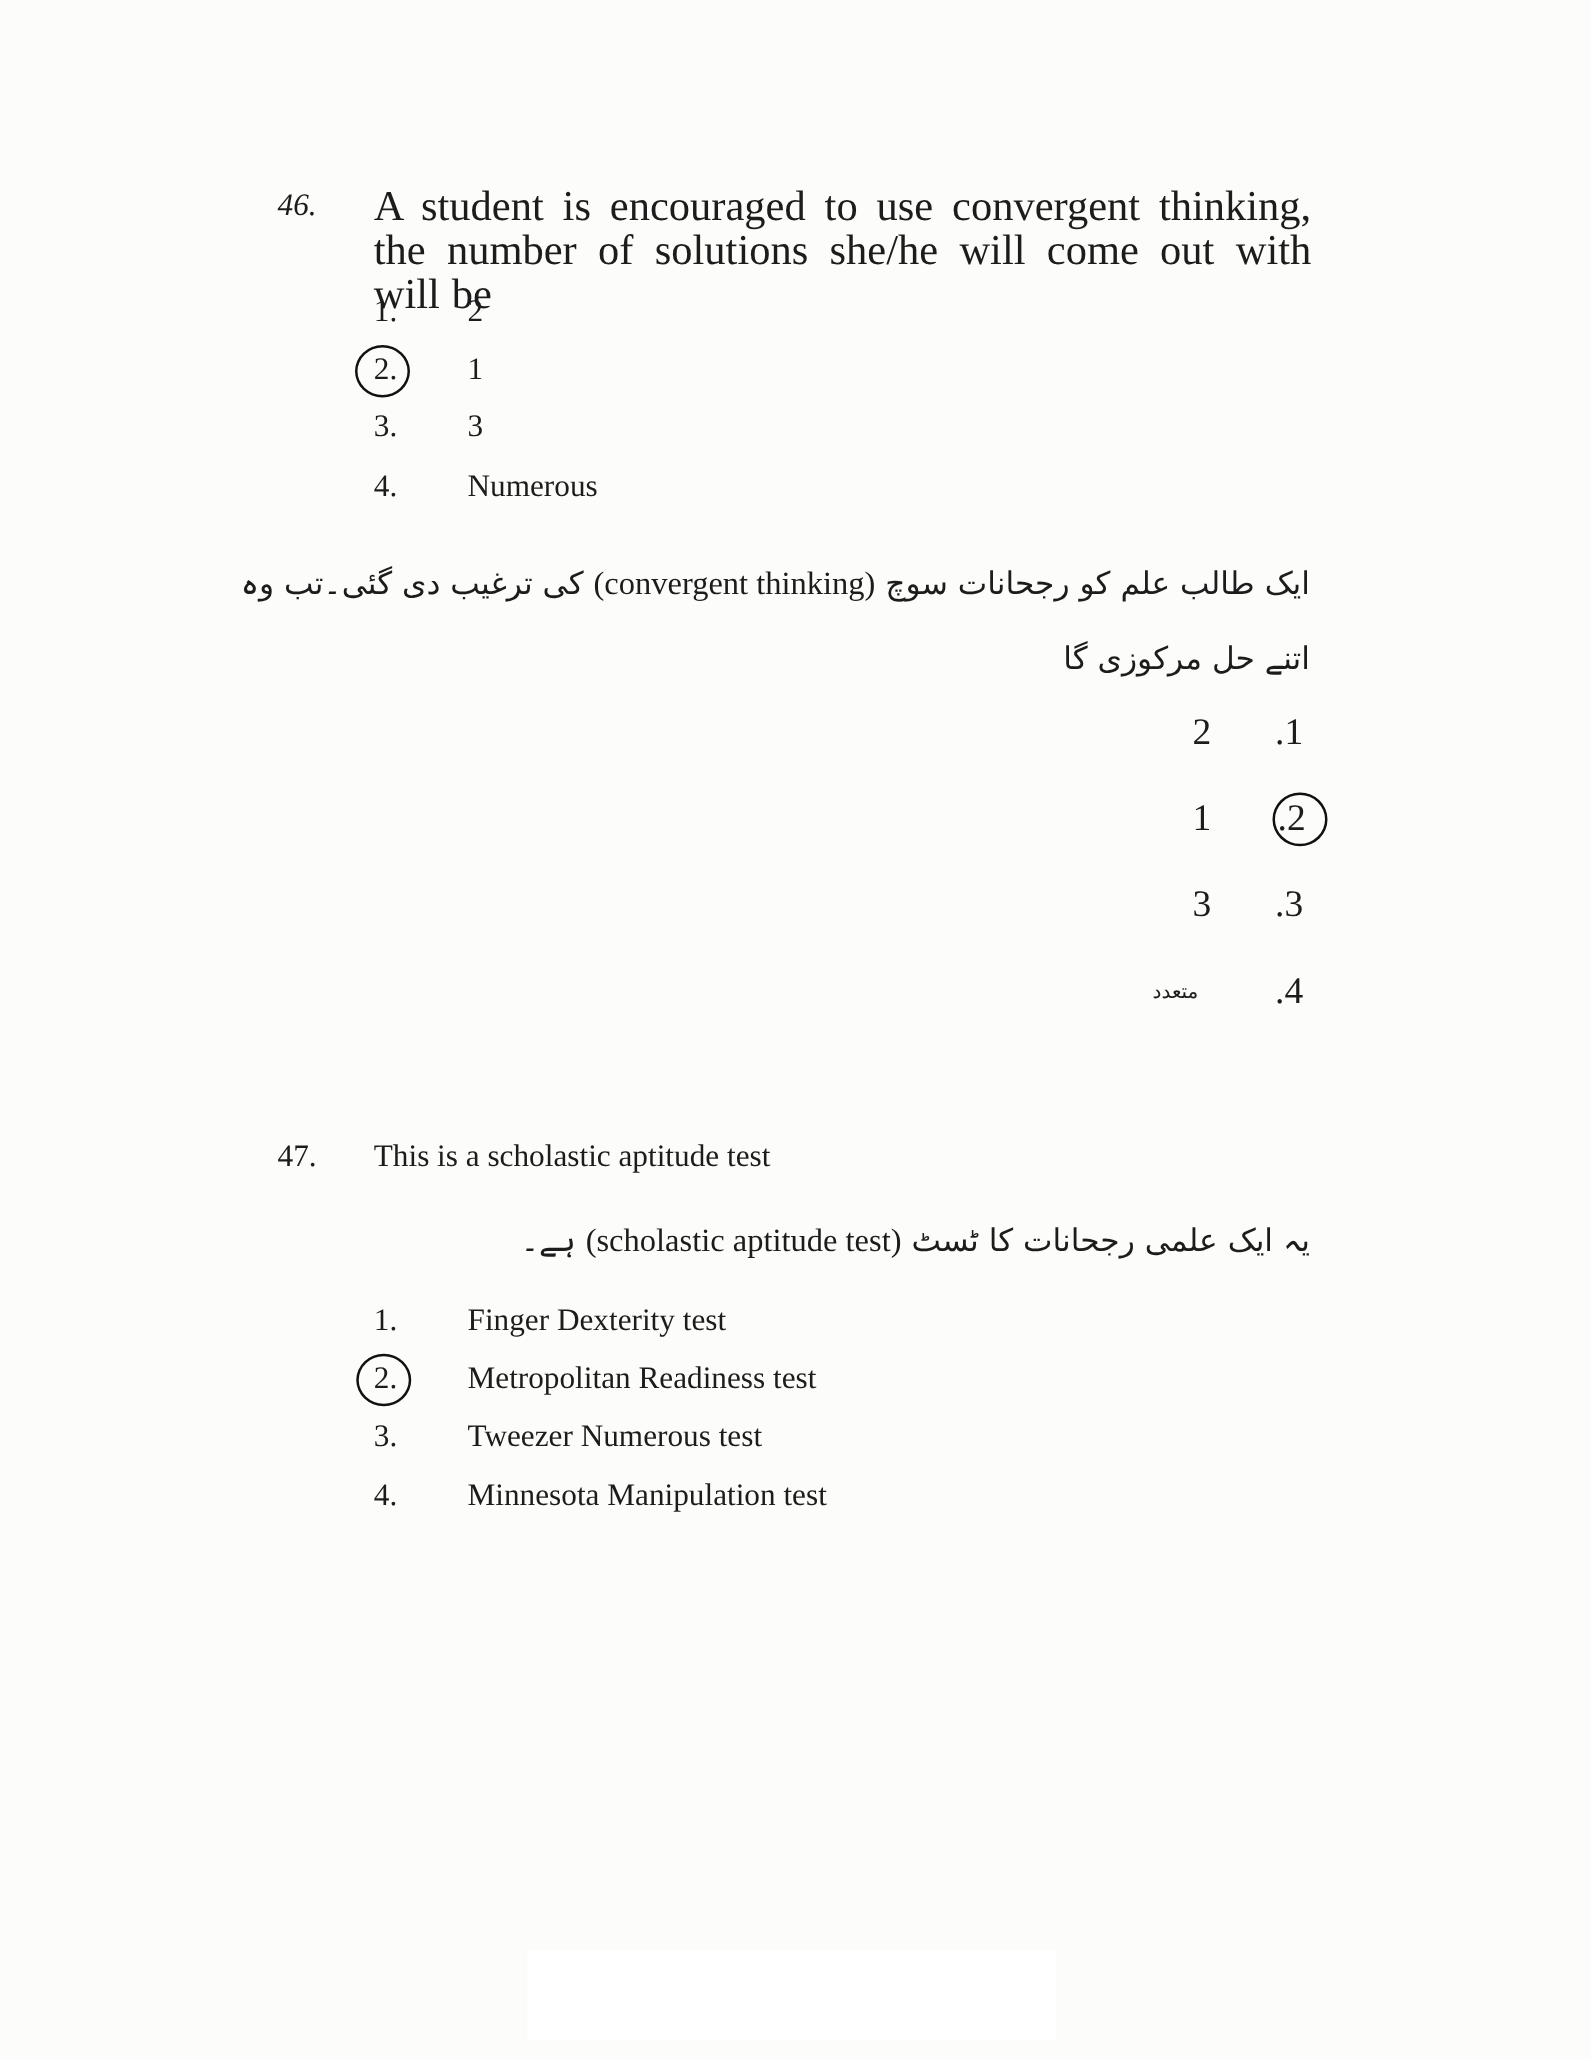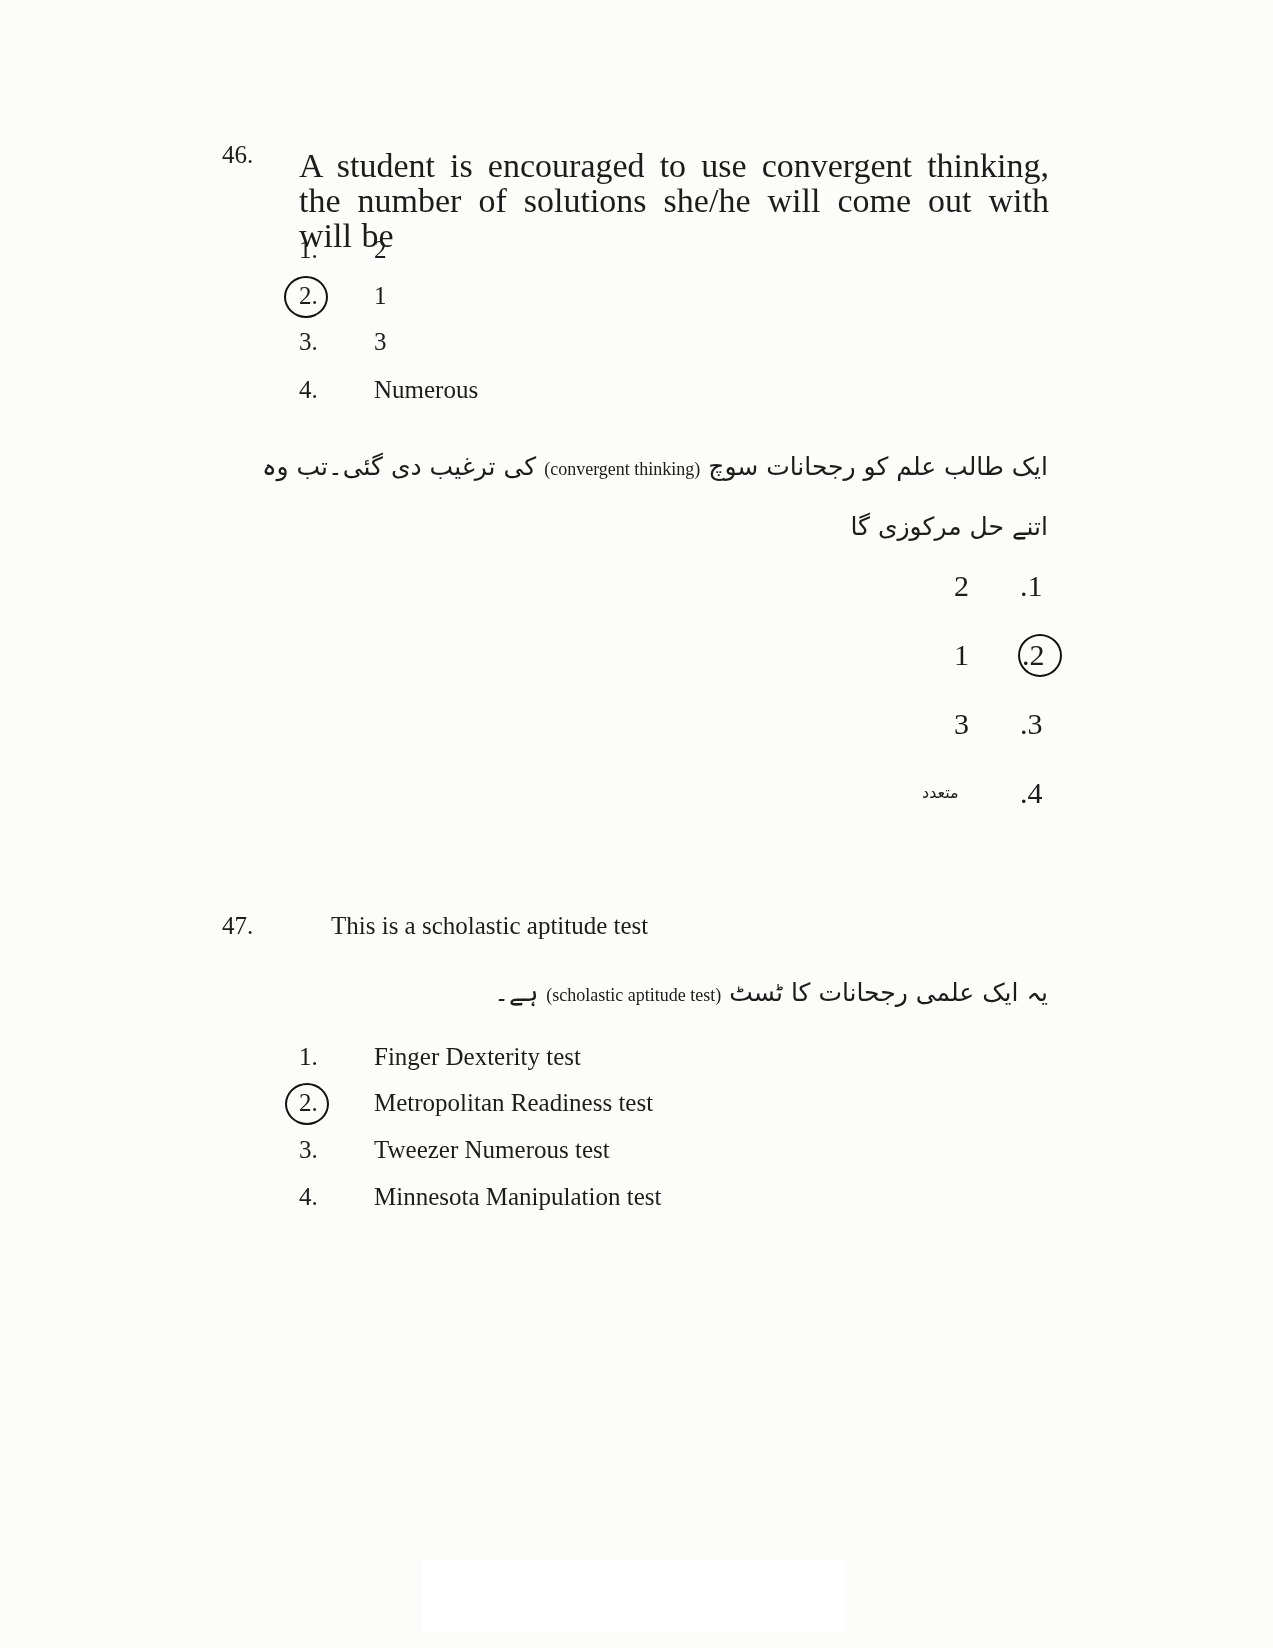--- a/index.html
+++ b/index.html
@@ -35,21 +35,21 @@
     }
     .urdu {
       font-family: "DejaVu Sans", sans-serif;
       font-size: 25px;
       line-height: 40px;
       direction: rtl;
       text-align: right;
     }
     .urdu .latin {
       font-family: "Liberation Serif", "DejaVu Serif", serif;
-      font-size: 18px;
+      font-size: 26px;
       direction: ltr;
       unicode-bidi: embed;
       margin-top: 44px;
     }
     .urdu-num {
       font-size: 30px;
       line-height: 36px;
     }
     .urdu-word {
       font-family: "DejaVu Sans", sans-serif;
@@ -65,21 +65,21 @@
     }
     .blank-box {
       position: absolute;
       background: #ffffff;
     }
   </style>
 </head>
 <body>
 
 <div>
-  <div class="abs qnum" style="left:222px; top:140px;">46.</div>
+  <div class="abs qnum" style="left:222px; top:150px;font-style:italic;">46.</div>
   <div class="abs qtext" style="left:299px; top:148px;">A student is encouraged to use convergent thinking, the number of solutions she/he will come out with will be</div>
 
   <div>
     <div class="abs opt-num" style="left:299px; top:235px;">1.</div>
     <div class="abs opt-val" style="left:374px; top:235px;">2</div>
 
     <div class="answer-circle" style="left:284px; top:276px; width:44px; height:42px;"></div>
     <div class="abs opt-num" style="left:299px; top:281px;">2.</div>
     <div class="abs opt-val" style="left:374px; top:281px;">1</div>
 
@@ -108,21 +108,21 @@
     <div class="abs urdu-num" style="left:1020px; top:706px;">.3</div>
     <div class="abs urdu-num" style="left:954px; top:706px;">3</div>
 
     <div class="abs urdu-num" style="left:1020px; top:775px;">.4</div>
     <div class="abs urdu-word" style="left:922px; top:775px;">متعدد</div>
   </div>
 </div>
 
 <div>
   <div class="abs qnum" style="left:222px; top:911px;">47.</div>
-  <div class="abs opt-val" style="left:299px; top:911px;margin-left:32px;">This is a scholastic aptitude test</div>
+  <div class="abs opt-val" style="left:299px; top:911px;">This is a scholastic aptitude test</div>
 
   <div class="abs urdu" style="right:225px; top:973px;">
     <span>یہ ایک علمی رجحانات کا ٹسٹ</span>
     <span class="latin">(scholastic aptitude test)</span>
     <span>ہے۔</span>
   </div>
 
   <div>
     <div class="abs opt-num" style="left:299px; top:1042px;">1.</div>
     <div class="abs opt-val" style="left:374px; top:1042px;">Finger Dexterity test</div>

